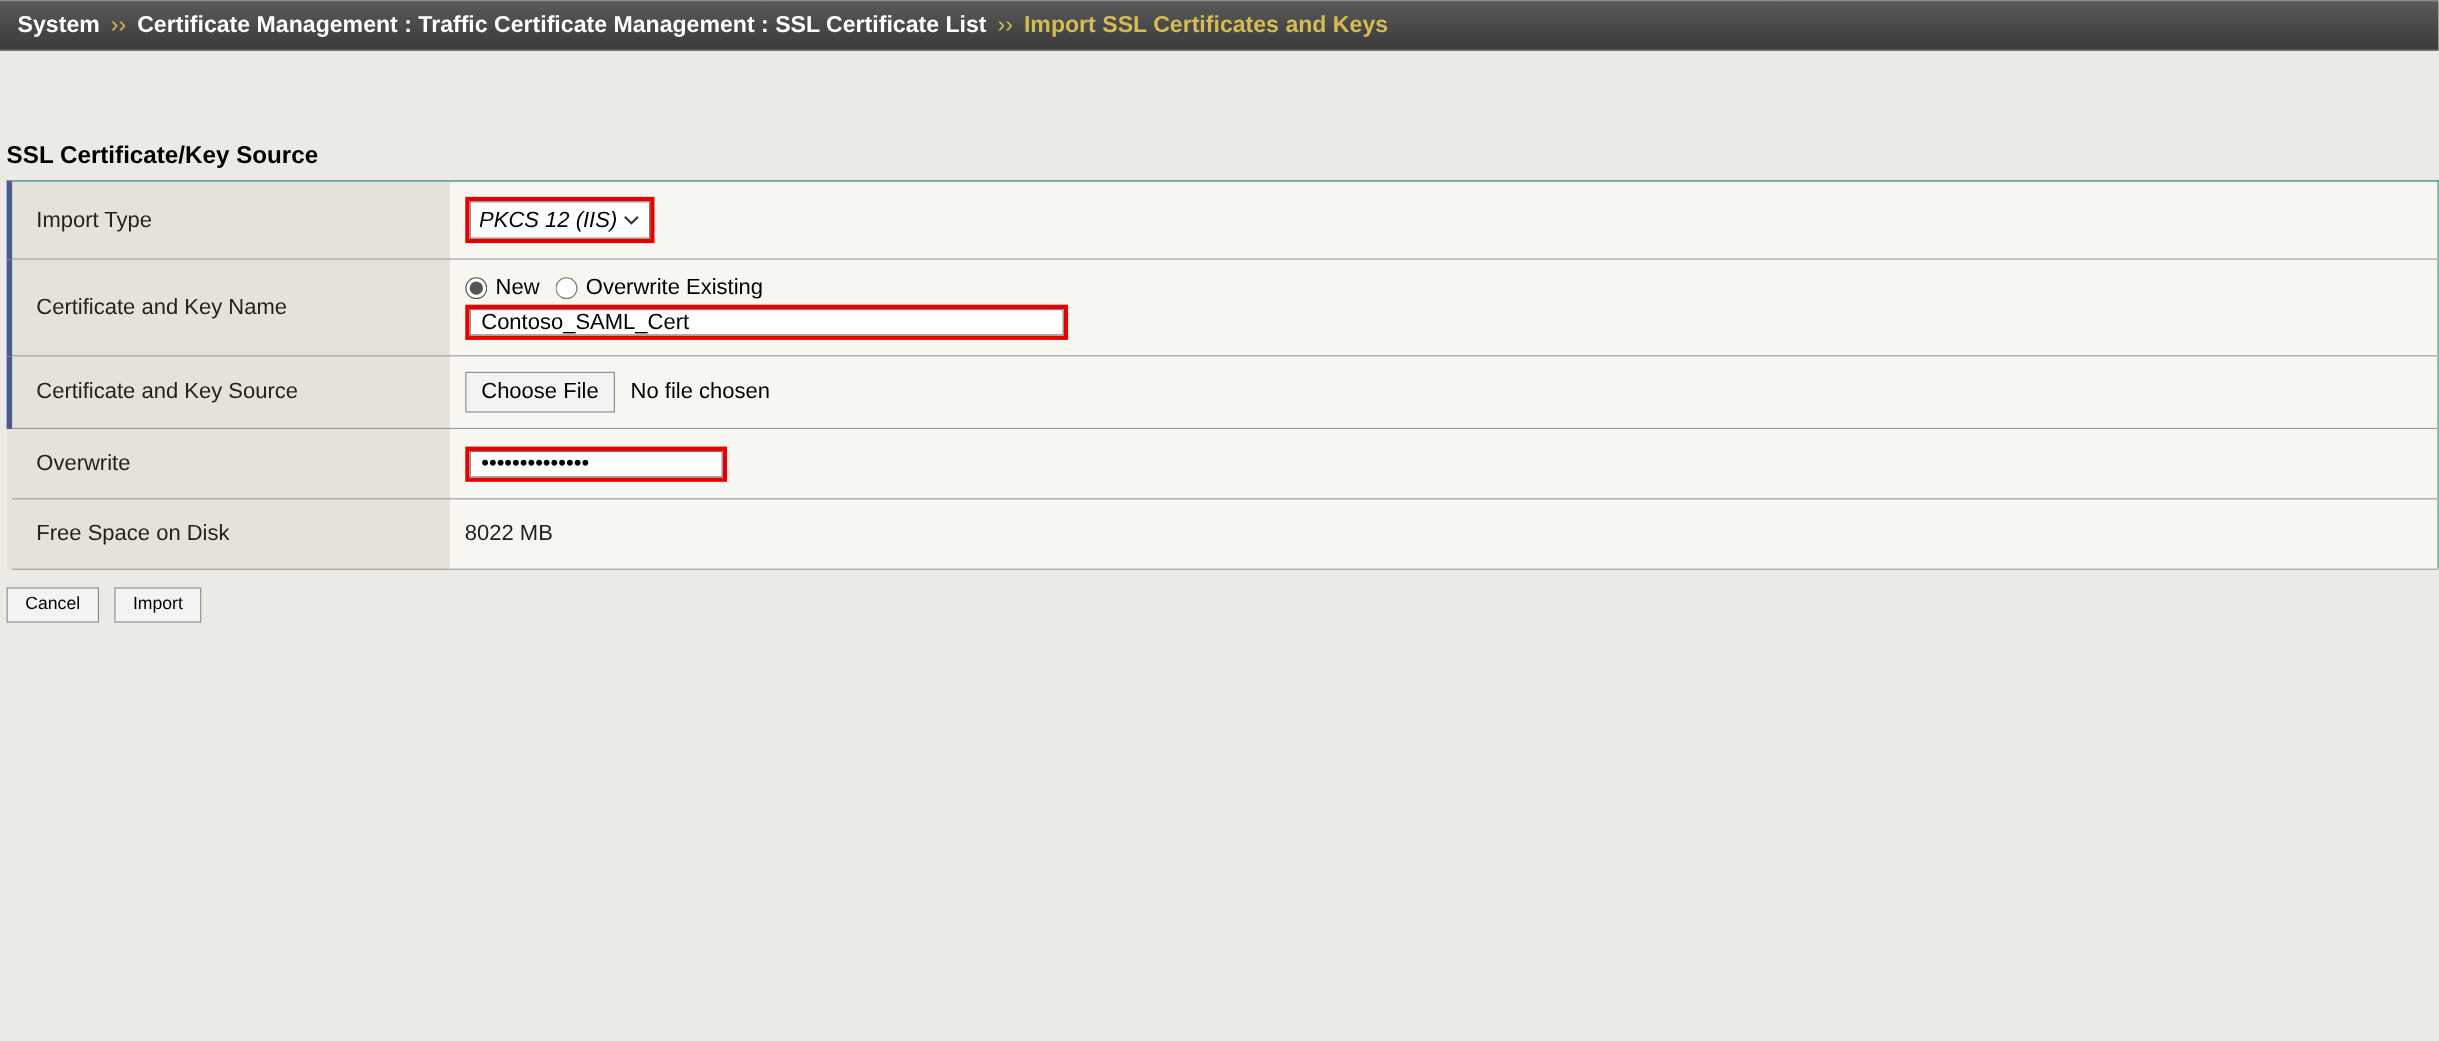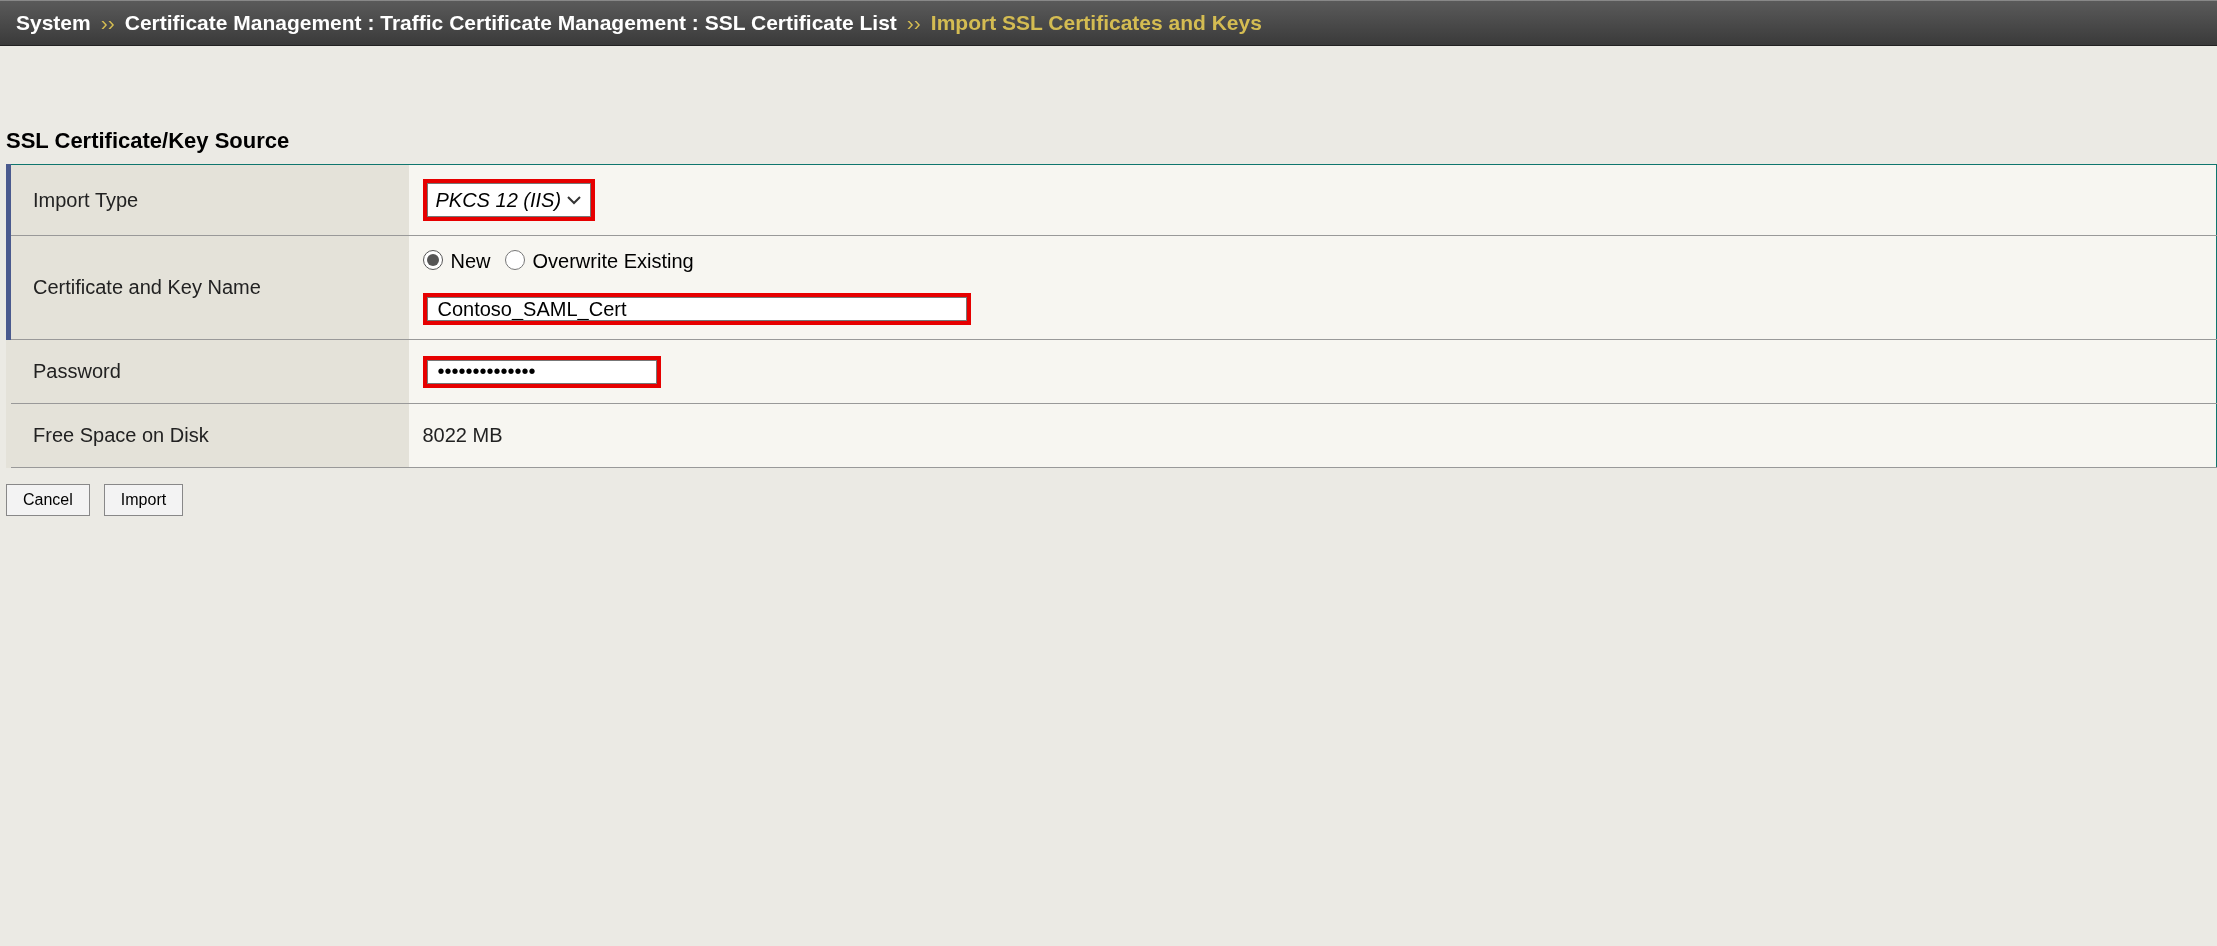--- a/index.html
+++ b/index.html
@@ -96,22 +96,23 @@
       transform: translateY(-50%);
       pointer-events: none;
     }
     .select-arrow svg {
       width: 14px;
       height: 10px;
       display: block;
     }
     .radio-row {
       display: flex;
+      align-items: center;
       gap: 8px;
-      margin-bottom: 20px;
+      margin-bottom: 4px;
       font-size: 20px;
     }
     input[type="radio"] {
       width: 20px;
       height: 20px;
       accent-color: #555;
     }
     input[type="text"], input[type="password"] {
       font-family: inherit;
       font-size: 20px;
@@ -201,23 +202,32 @@
           <span>New</span>
           <input type="radio" name="certmode" style="margin-left: 6px;">
           <span>Overwrite Existing</span>
         </div>
         <span class="highlight-red">
           <input type="text" class="name-input" value="Contoso_SAML_Cert" style="">
         </span>
       </td>
     </tr>
 
+    <tr>
+      <td class="label-cell">Certificate and Key Source</td>
+      <td class="value-cell">
+        <div class="file-row">
+          <button class="choose-file">Choose File</button>
+          <span>No file chosen</span>
+        </div>
+      </td>
+    </tr>
 
     <tr class="no-accent">
-      <td class="label-cell">Password</td>
+      <td class="label-cell">Overwrite</td>
       <td class="value-cell">
         <span class="highlight-red">
           <input type="password" class="pass-input" value="••••••••••••••" style="">
         </span>
       </td>
     </tr>
 
 
     <tr class="no-accent">
       <td class="label-cell">Free Space on Disk</td>

